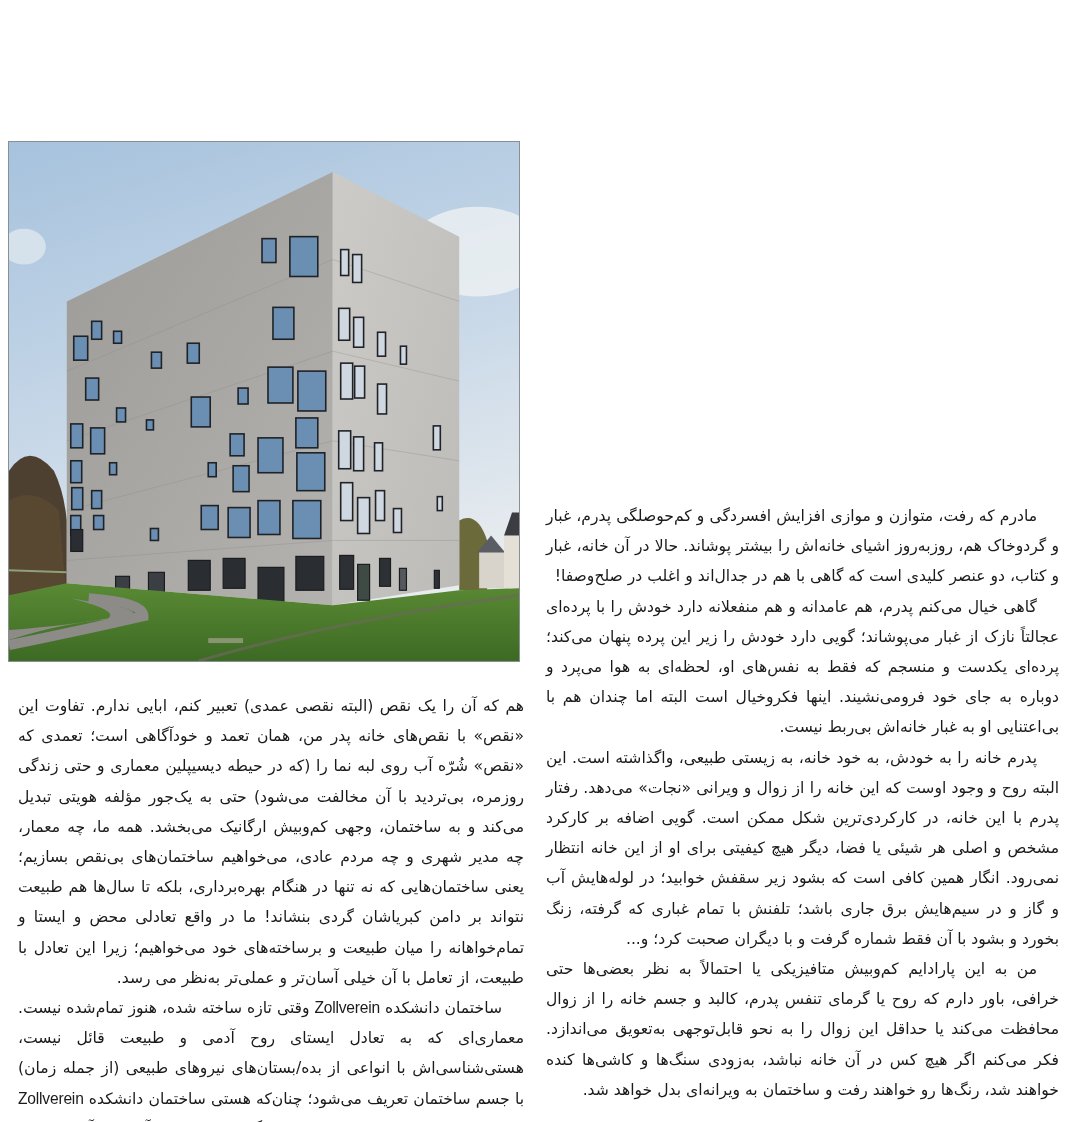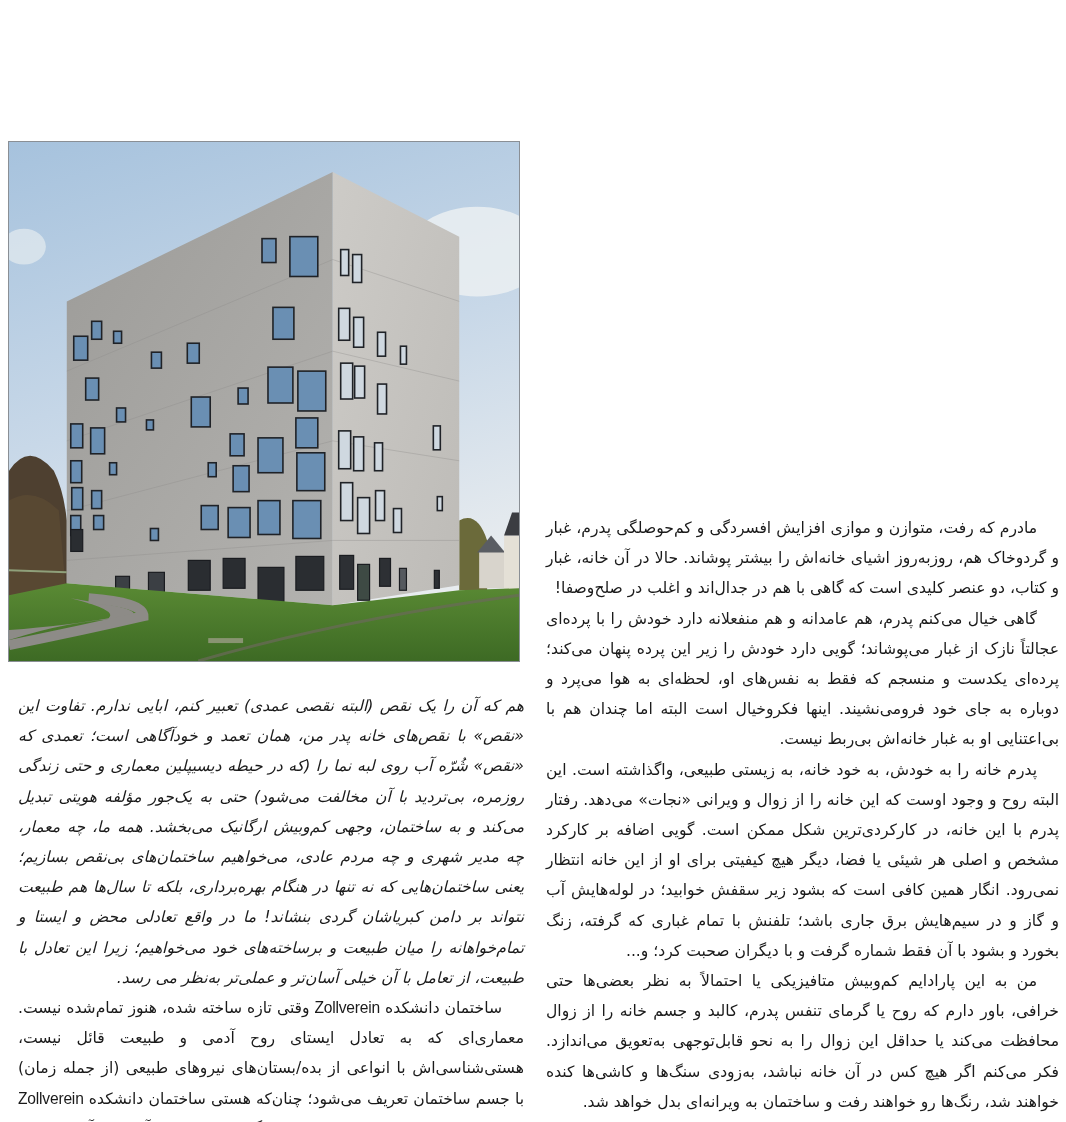--- a/index.html
+++ b/index.html
@@ -8,22 +8,22 @@
       font-family: "DejaVu Sans", sans-serif; color: #1a1a1a;
     }
     .page { position: absolute; inset: 0; }
     .col {
       position: absolute; direction: rtl; text-align: justify;
       font-size: 15.6px; line-height: 30.2px;
       font-family: "DejaVu Sans", sans-serif;
       letter-spacing: -0.2px;
     }
     .col p { margin: 0; text-indent: 22px; }
-    .col p.noindent { text-indent: 0; font-style: italic; }
-    .col-right { left: 546px; width: 513px; top: 513px; }
+    .col p.noindent { text-indent: 0; }
+    .col-right { left: 546px; width: 513px; top: 501px; }
     .col-left { left: 18px; width: 506px; top: 691px; }
     .latin { font-family: Liberation Sans, sans-serif; }
 
     .photo {
       position: absolute; left: 8px; top: 141px; width: 512px; height: 521px;
       border: 1px solid #8a8f95; box-sizing: border-box; overflow: hidden;
     }
     .photo svg { display: block; width: 100%; height: 100%; }
   </style>
 </head>

